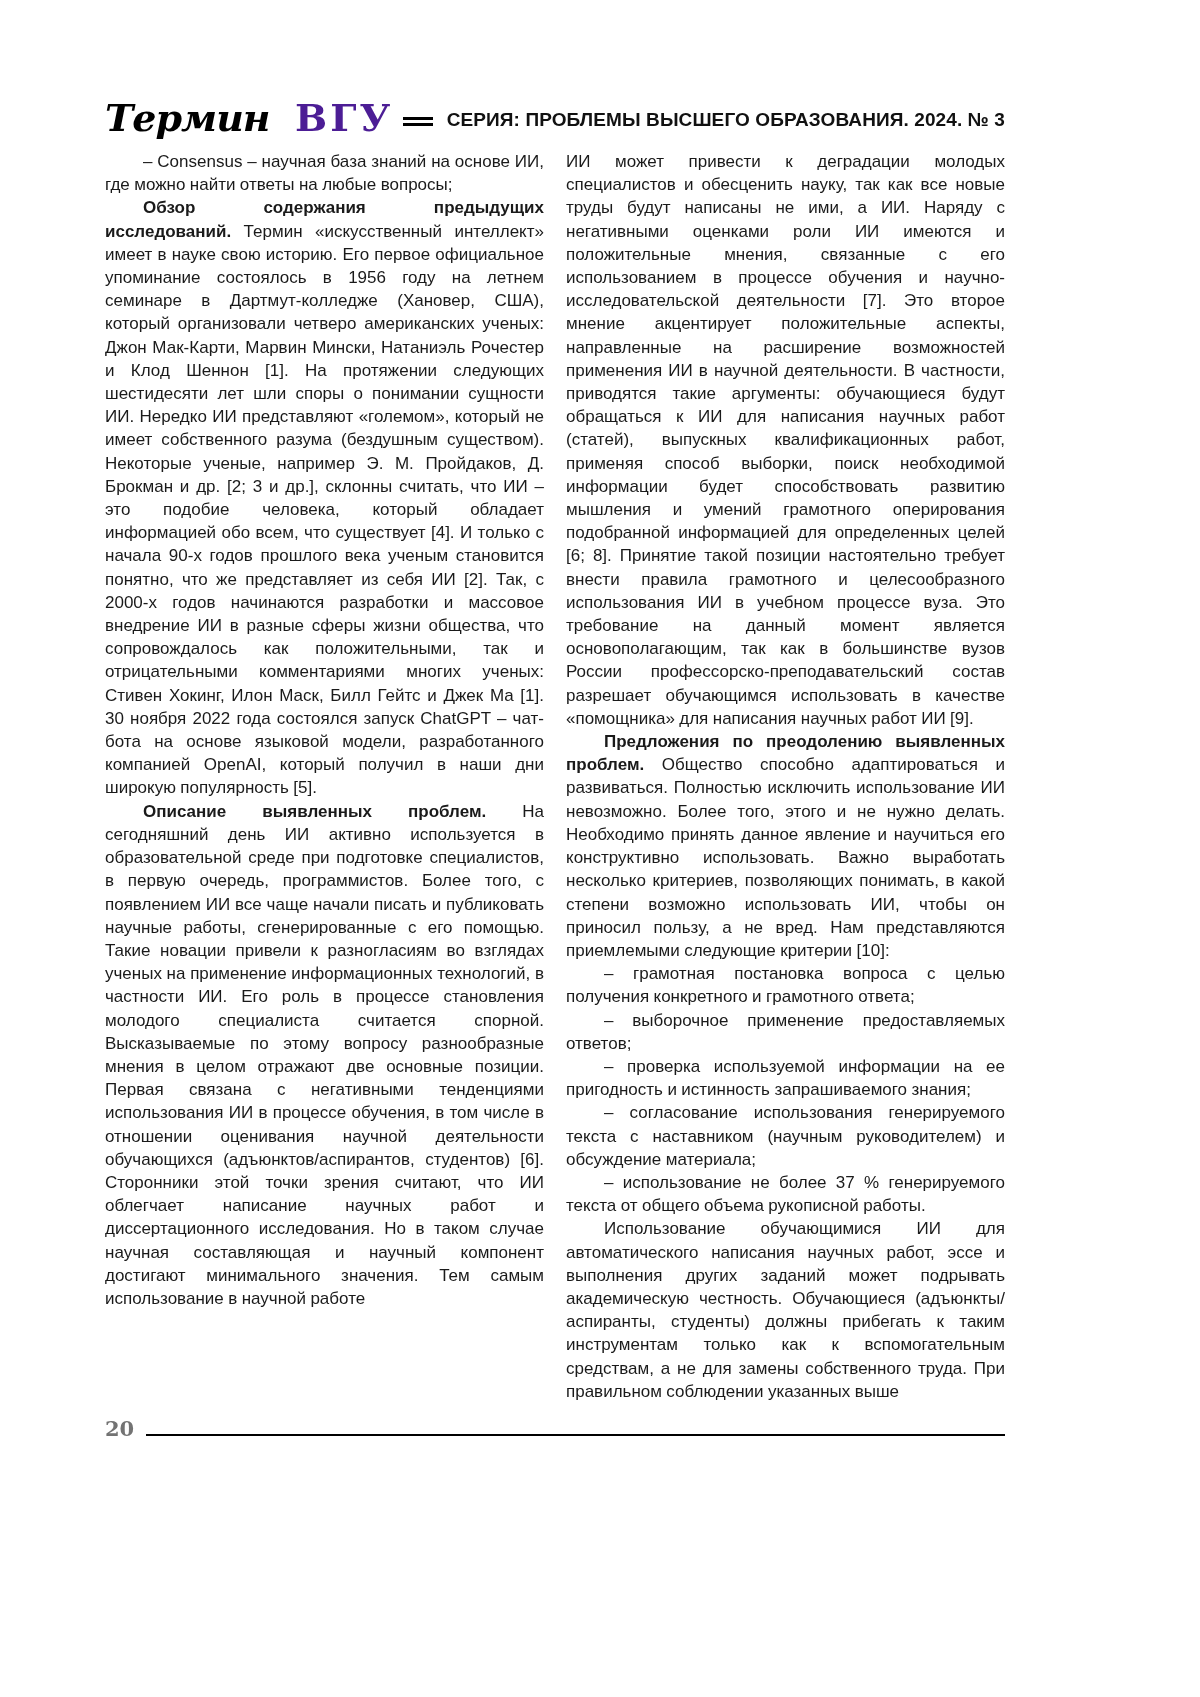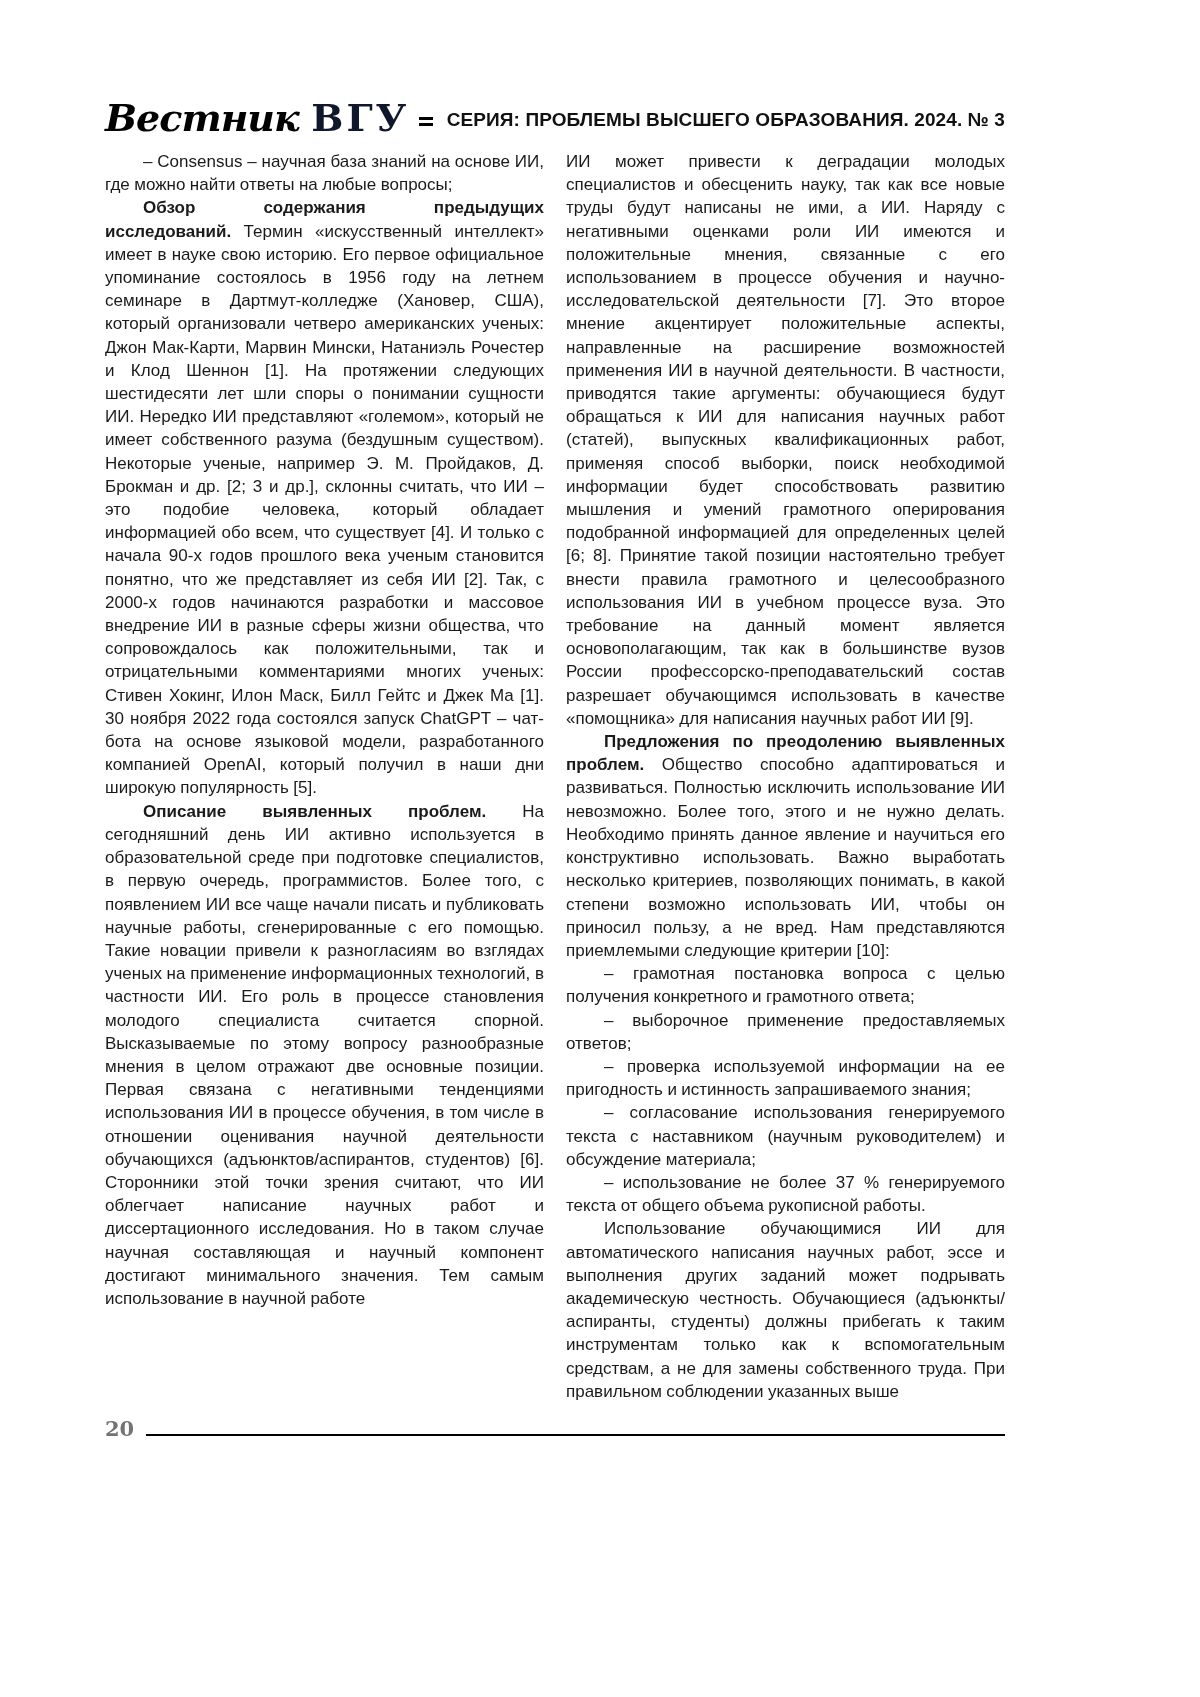--- a/index.html
+++ b/index.html
@@ -34,23 +34,23 @@
   }
   .logo-word1 {
     font-style: italic;
     font-size: 38px;
     color: #000000;
     letter-spacing: -1px;
   }
   .logo-word2 {
     font-style: normal;
     font-size: 38px;
-    color: #0f172a;
+    color: #4c1d95;
     letter-spacing: 3px;
-    margin-left: 7px;
+    margin-left: 20px;
   }
   .header-rule {
     flex: 1;
     height: 9px;
     border-top: 3px solid #000;
     border-bottom: 3px solid #000;
     margin: 6px 14px 0 10px;
   }
   .series {
     font-weight: bold;
@@ -104,21 +104,21 @@
     margin-bottom: 5px;
   }
 </style>
 </head>
 <body>
 
 <div class="page">
 
   <header class="page-header">
     <div class="logo">
-      <span class="logo-word1">Вестник</span>
+      <span class="logo-word1">Термин</span>
       <span class="logo-word2">ВГУ</span>
     </div>
     <div class="header-rule"></div>
     <div class="series">СЕРИЯ: ПРОБЛЕМЫ ВЫСШЕГО ОБРАЗОВАНИЯ. 2024. № 3</div>
   </header>
 
   <main class="columns">
 
     <section class="col">
       <p class="para"><span>– Consensus – научная база знаний на основе ИИ, где можно найти ответы на любые вопросы;</span></p>

